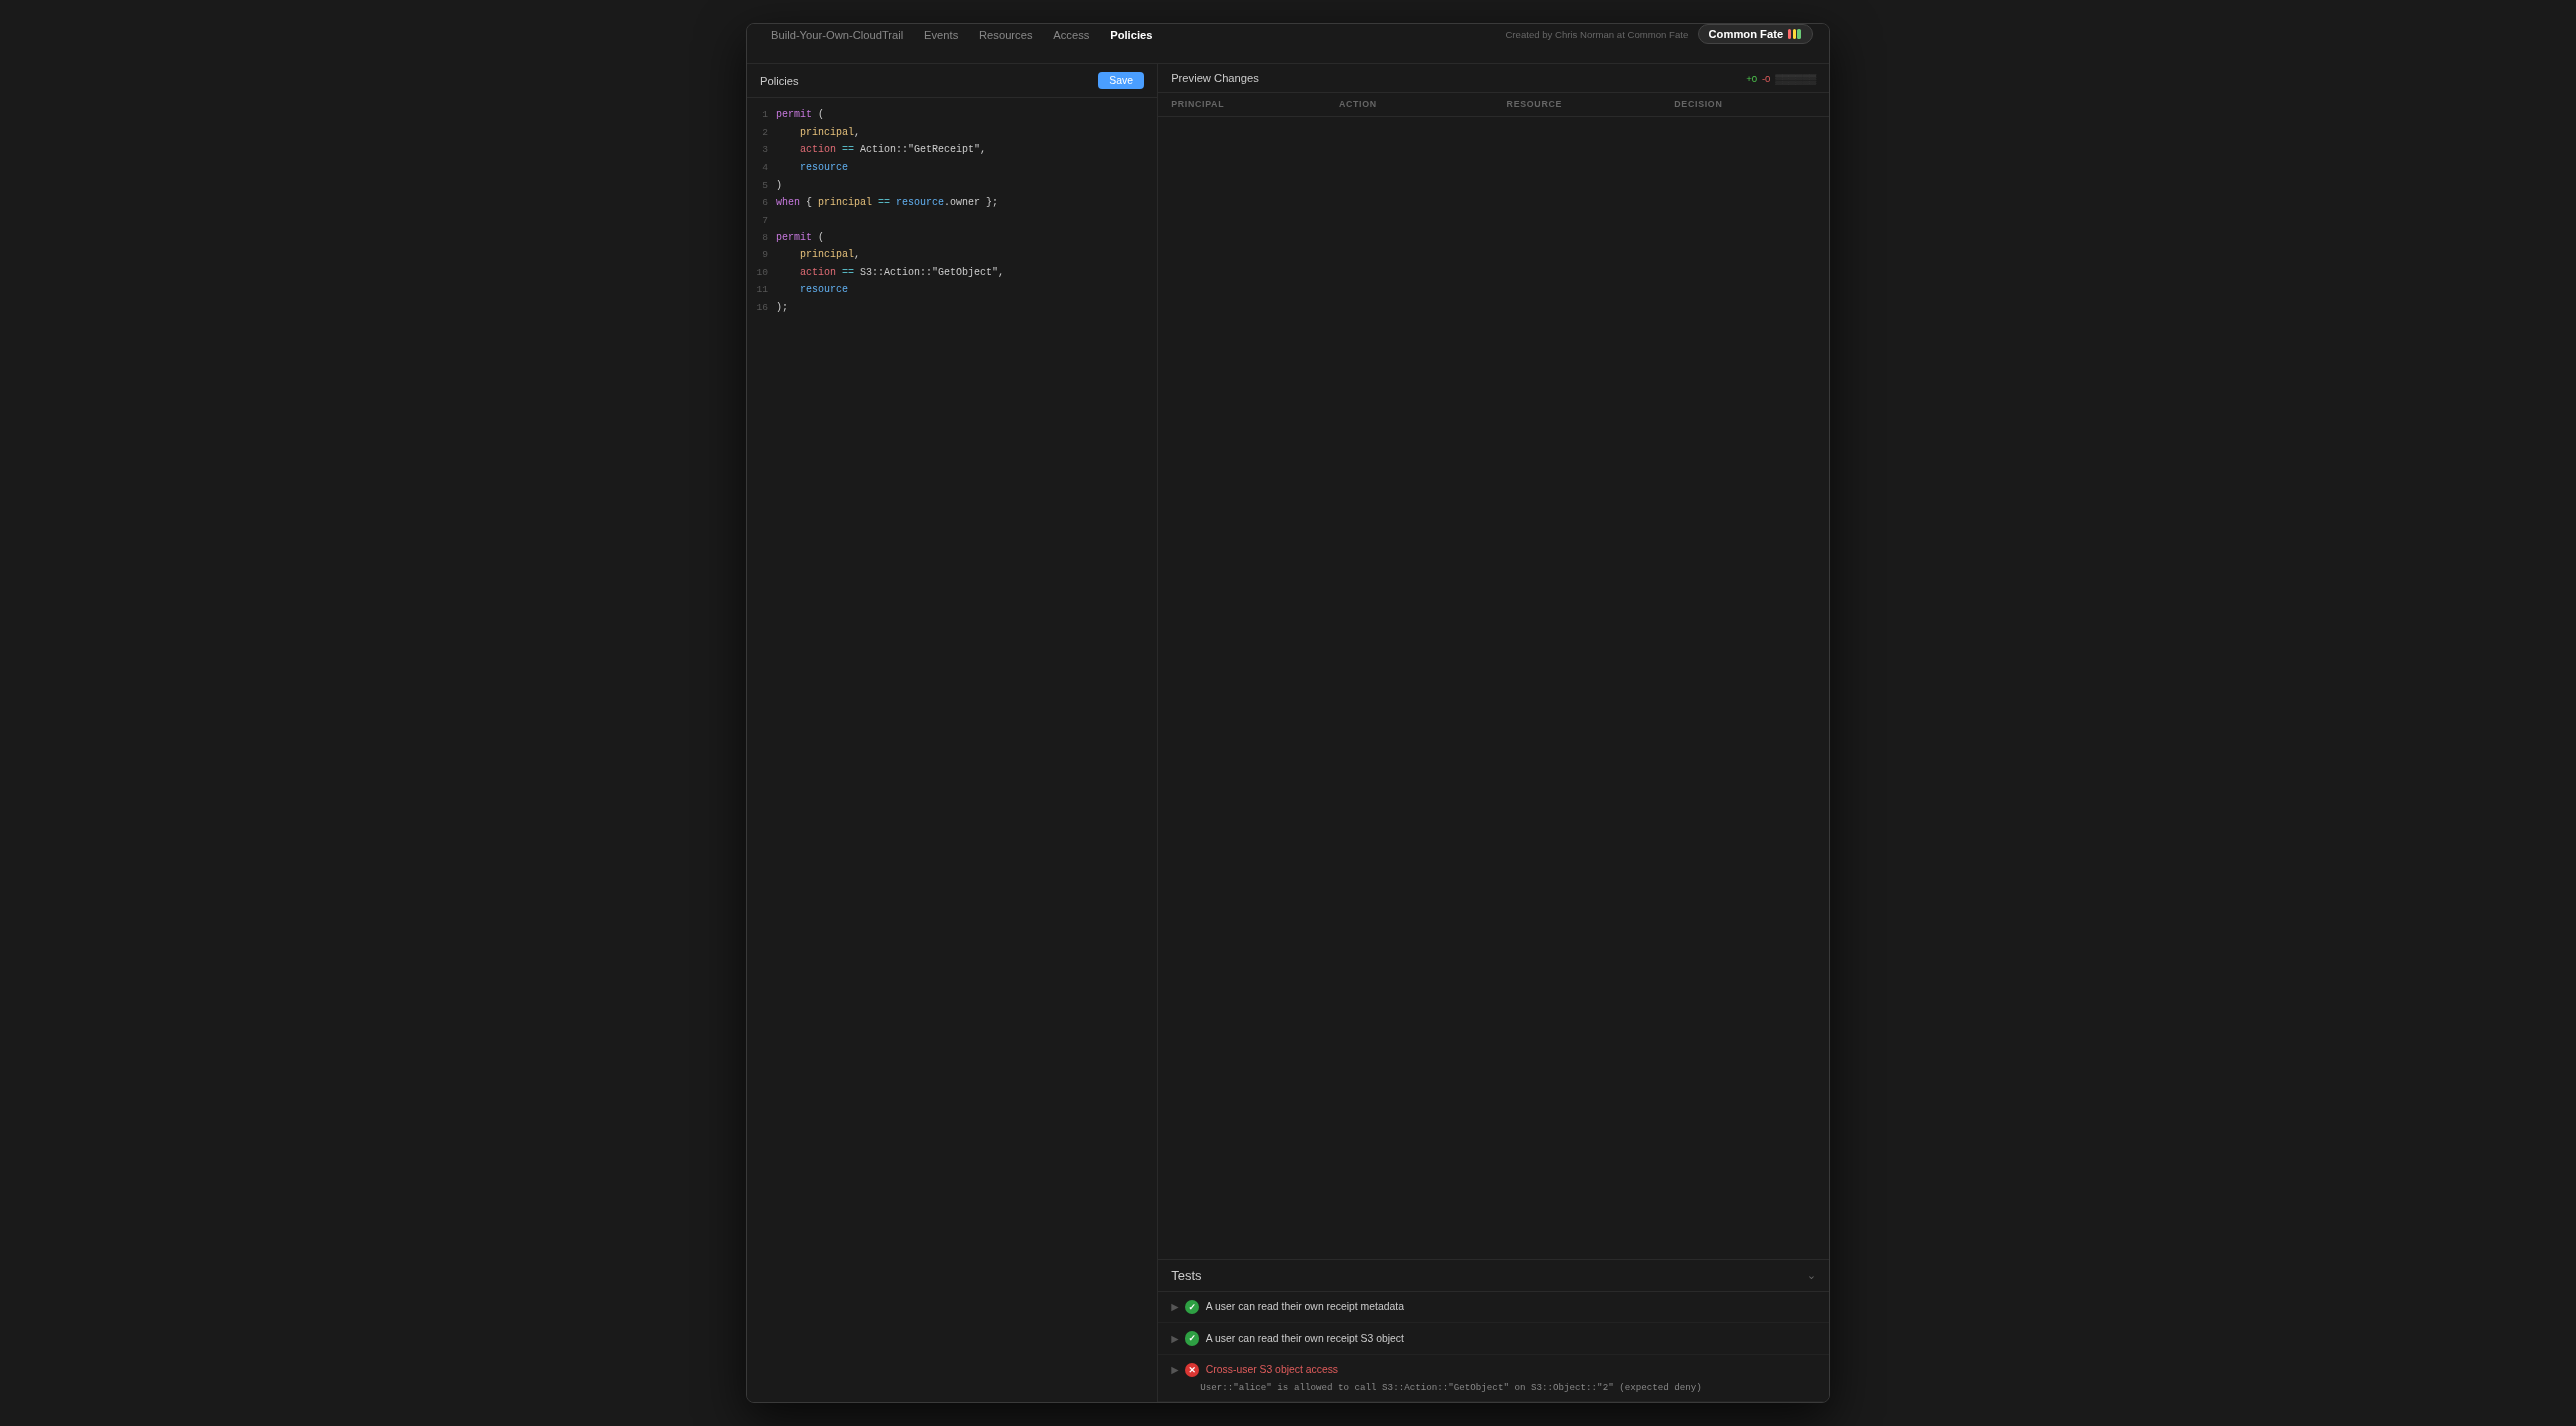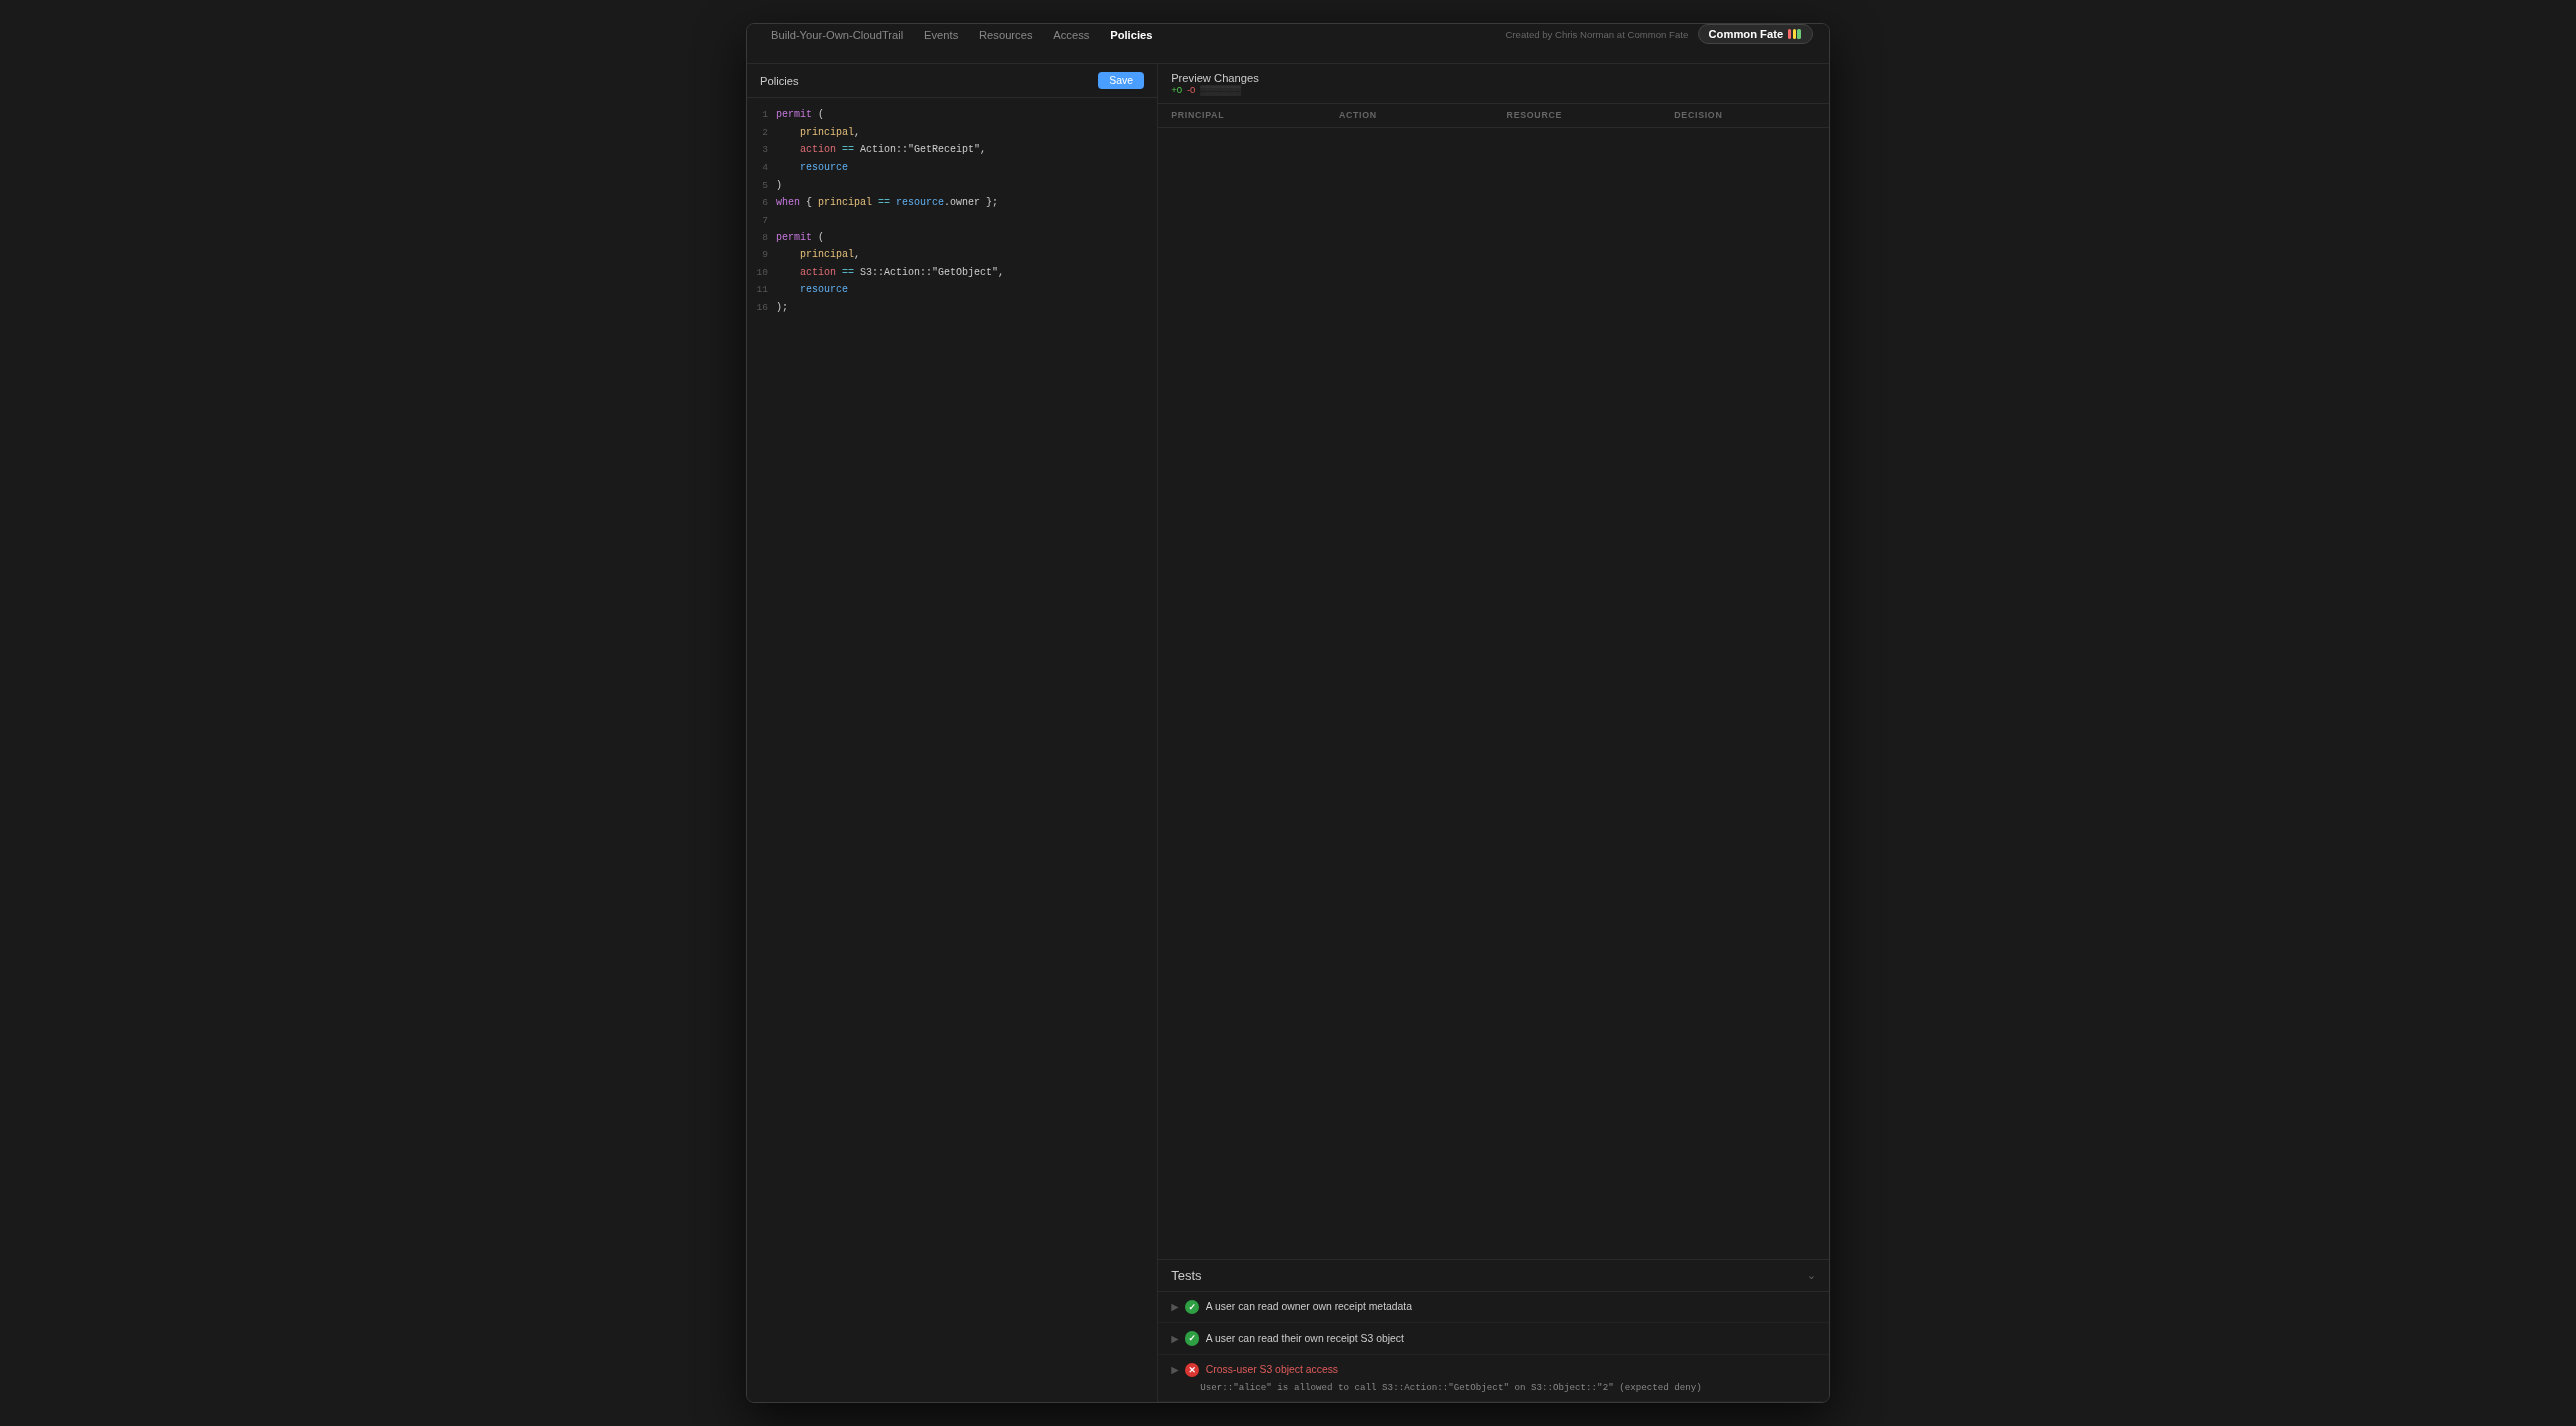--- a/index.html
+++ b/index.html
@@ -159,24 +159,24 @@
 
     
     .right-panel {
       flex: 1;
       display: flex;
       flex-direction: column;
       background: #1a1a1a;
     }
     .preview-header {
       display: flex;
+      align-items: center;
       justify-content: space-between;
       padding: 8px 13px;
       border-bottom: 0.8px solid #2a2a2a;
-      flex-direction: column;
     }
     .preview-title {
       color: #ccc;
       font-size: 11.2px;
       font-weight: 500;
     }
     .diff-stats {
       display: flex;
       gap: 4.8px;
       font-size: 9.6px;
@@ -397,21 +397,21 @@
           <span class="tests-chevron">⌄</span>
         </div>
         <div>
 
         <div class="test-item">
               <div class="test-item-row">
                 <span class="test-chevron">▶</span>
                 <div class="test-icon-pass">
                   <span class="test-icon-inner">✓</span>
                 </div>
-                <span class="test-label-pass">A user can read owner own receipt metadata</span>
+                <span class="test-label-pass">A user can read their own receipt metadata</span>
               </div>
             </div>
             <div class="test-item">
               <div class="test-item-row">
                 <span class="test-chevron">▶</span>
                 <div class="test-icon-pass">
                   <span class="test-icon-inner">✓</span>
                 </div>
                 <span class="test-label-pass">A user can read their own receipt S3 object</span>
               </div>

